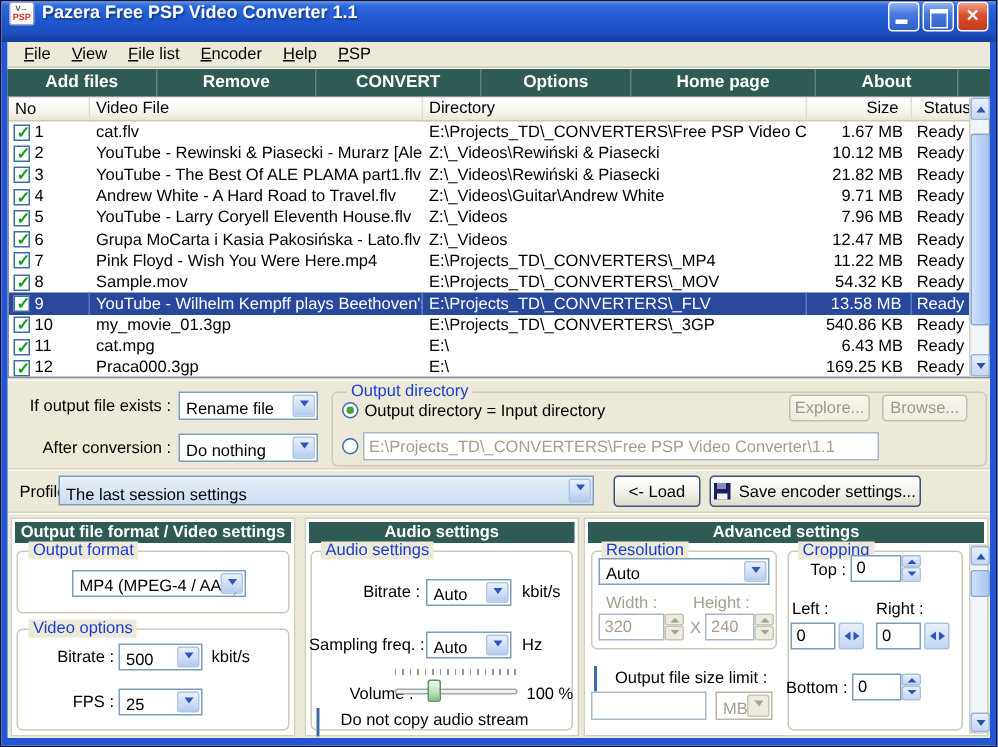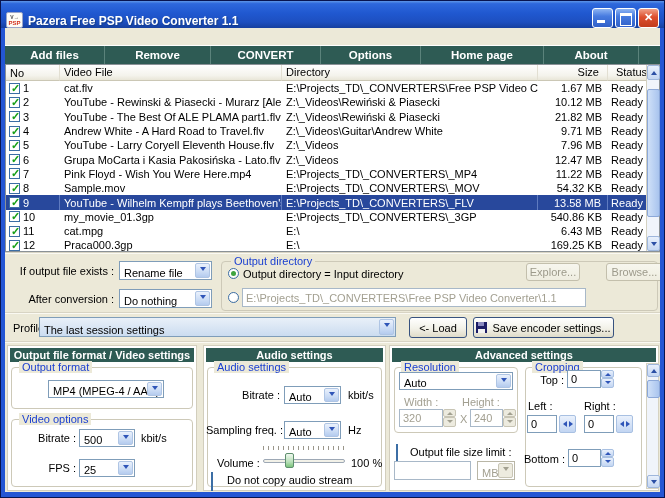--- a/index.html
+++ b/index.html
@@ -8,21 +8,21 @@
          border:1px solid #08144F; outline:none; overflow:hidden; }
   .frame-l,.frame-r,.frame-b { position:absolute; background:#2456D4; z-index:50; }
   .frame-l { left:0; top:26px; bottom:0; width:4px; }
   .frame-r { right:0; top:26px; bottom:0; width:4px; }
   .frame-b { left:0; right:0; bottom:0; height:5px; }
   .abs { position:absolute; }
 
   
   .titlebar { position:absolute; left:0; top:0; right:0; height:27px;
     background:linear-gradient(180deg,#5E97E8 0%,#2E68DC 10%,#2058D0 45%,#1D4FC0 78%,#16409F 100%);
-    display:flex; align-items:flex-end; padding:0 5px; z-index:60; }
+    display:flex; align-items:flex-start; padding:0 5px; z-index:60; }
   .app-icon { width:17px; height:16px; background:#FDFDF7; border:1px solid #9AA6C8; border-radius:2px;
     display:flex; flex-direction:column; align-items:center; justify-content:center; line-height:1; }
   .app-icon .i1 { font-size:5px; font-weight:bold; color:#444; }
   .app-icon .i2 { font-size:6px; font-weight:bold; color:#D2301E; }
   .title-text { color:#fff; font-weight:bold; font-size:12px; margin-left:5px; flex:1;
     text-shadow:1px 1px 1px #123C8C; white-space:nowrap; overflow:hidden; }
   .winbtn { width:21px; height:20px; border:1px solid #fff; border-radius:3px; margin-left:2px;
     background:linear-gradient(180deg,#8DB4F2 0%,#477BE0 40%,#3160C8 100%); position:relative; }
   .winbtn.close { background:linear-gradient(180deg,#F0A088 0%,#DD4F2E 45%,#C23C1C 100%); }
   .winbtn.min::after { content:""; position:absolute; left:4px; bottom:4px; width:8px; height:3px; background:#fff; }
@@ -147,20 +147,28 @@
       <span class="i1">V→</span>
       <span class="i2">PSP</span>
     </div>
     <div class="title-text">Pazera Free PSP Video Converter 1.1</div>
     <div class="winbtn min"></div>
     <div class="winbtn max"></div>
     <div class="winbtn close"></div>
   </div>
 
   
+  <div class="menubar">
+    <span class="menu-item"><u>F</u>ile</span>
+    <span class="menu-item"><u>V</u>iew</span>
+    <span class="menu-item"><u>F</u>ile list</span>
+    <span class="menu-item"><u>E</u>ncoder</span>
+    <span class="menu-item"><u>H</u>elp</span>
+    <span class="menu-item"><u>P</u>SP</span>
+  </div>
 
   
   <div class="toolbar">
     <div class="tbtn" style="width:100px">Add files</div>
     <div class="tbtn" style="width:106px">Remove</div>
     <div class="tbtn" style="width:110px">CONVERT</div>
     <div class="tbtn" style="width:100px">Options</div>
     <div class="tbtn" style="width:123px">Home page</div>
     <div class="tbtn" style="width:95px">About</div>
     <div class="tb-fill"></div>
@@ -325,21 +333,21 @@
     <span class="cbtn">
         <span class="tri-dn-sm"></span>
       </span>
   </div>
 
   <div class="grp" style="left:220px;top:260px;width:437px;height:50px"></div>
   <span class="grp-cap" style="left:230px;top:254px">Output directory</span>
   <span class="radio on" style="left:227px;top:267px"></span>
   <span class="lbl" style="left:242px;top:267px">Output directory = Input directory</span>
   <div class="xp-btn disabled" style="left:525px;top:262px;width:54px;height:18px">Explore...</div>
-  <div class="xp-btn disabled" style="left:605px;top:262px;width:57px;height:18px">Browse...</div>
+  <div class="xp-btn disabled" style="left:587px;top:262px;width:57px;height:18px">Browse...</div>
   <span class="radio" style="left:227px;top:291px"></span>
   <input class="field" style="left: 241px; top: 287px; width: 344px; height: 19px;" disabled="" value="E:\Projects_TD\_CONVERTERS\Free PSP Video Converter\1.1">
 
   
   <div class="sep" style="top:311px"></div>
   <span class="lbl" style="left:12px;top:321px">Profile :</span>
   <div class="combo" style="left:38px;top:316px;width:357px;height:20px;background:linear-gradient(180deg,#E9F0F9,#CBDCF0)">
     <span>The last session settings</span>
     <span class="cbtn">
         <span class="tri-dn-sm"></span>
@@ -398,21 +406,21 @@
   <span class="lbl" style="left:347px;top:388px">kbit/s</span>
   <span class="lbl r" style="left:205px;top:423px;width:74px">Sampling freq. :</span>
   <div class="combo" style="left:283px;top:420px;width:57px;height:18px">
     <span>Auto</span>
     <span class="cbtn">
         <span class="tri-dn-sm"></span>
       </span>
   </div>
   <span class="lbl" style="left:347px;top:423px">Hz</span>
   <div class="ticks" style="left:262px;top:445px;width:82px"></div>
-  <span class="lbl" style="left:216px;top:456px">Volume :</span>
+  <span class="lbl" style="left:232px;top:456px">Volume :</span>
   <div class="sl-track" style="left:262px;top:458px;width:82px"></div>
   <div class="sl-thumb" style="left:284px;top:452px"></div>
   <span class="lbl" style="left:350px;top:456px">100 %</span>
   <span class="xcb abs" style="left:210px;top:472px;width:12px;height:12px"></span>
   <span class="lbl" style="left:226px;top:473px">Do not copy audio stream</span>
 
   
   <div class="panel" style="left:388px;width:270px">
     <div class="panel-h">Advanced settings</div>
   </div>

